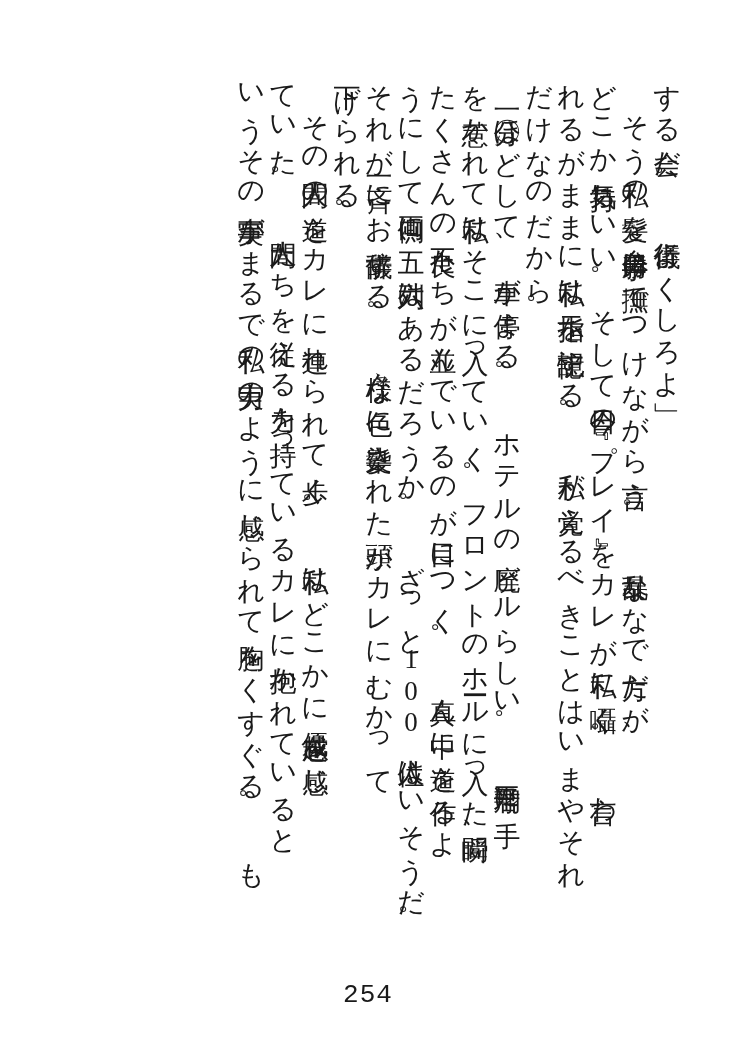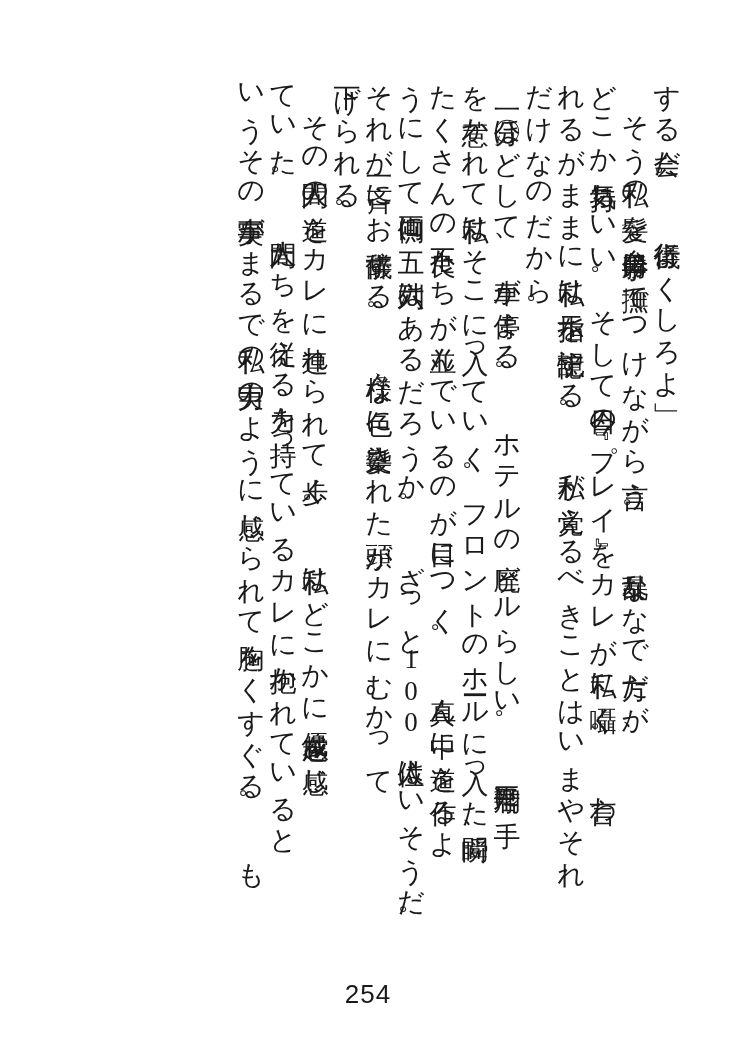--- a/index.html
+++ b/index.html
@@ -51,21 +51,21 @@
     height: 850px;
   }
   .page-number {
     position: absolute;
     bottom: 30px;
     left: 0;
     width: 736px;
     text-align: center;
     font-size: 26px;
     letter-spacing: 1px;
-    font-family: Liberation Sans, sans-serif;
+    font-family: Liberation Mono, monospace;
   }
 </style>
 </head>
 <body>
 
 <div class="page">
 
   <div class="text-block">
     <div class="vline">する会だ。　行儀よくしろよ」</div>
     <div class="vline indent">そう私の髪を自分勝手に撫でつけながら言う。　乱暴ななで方だが、</div>

